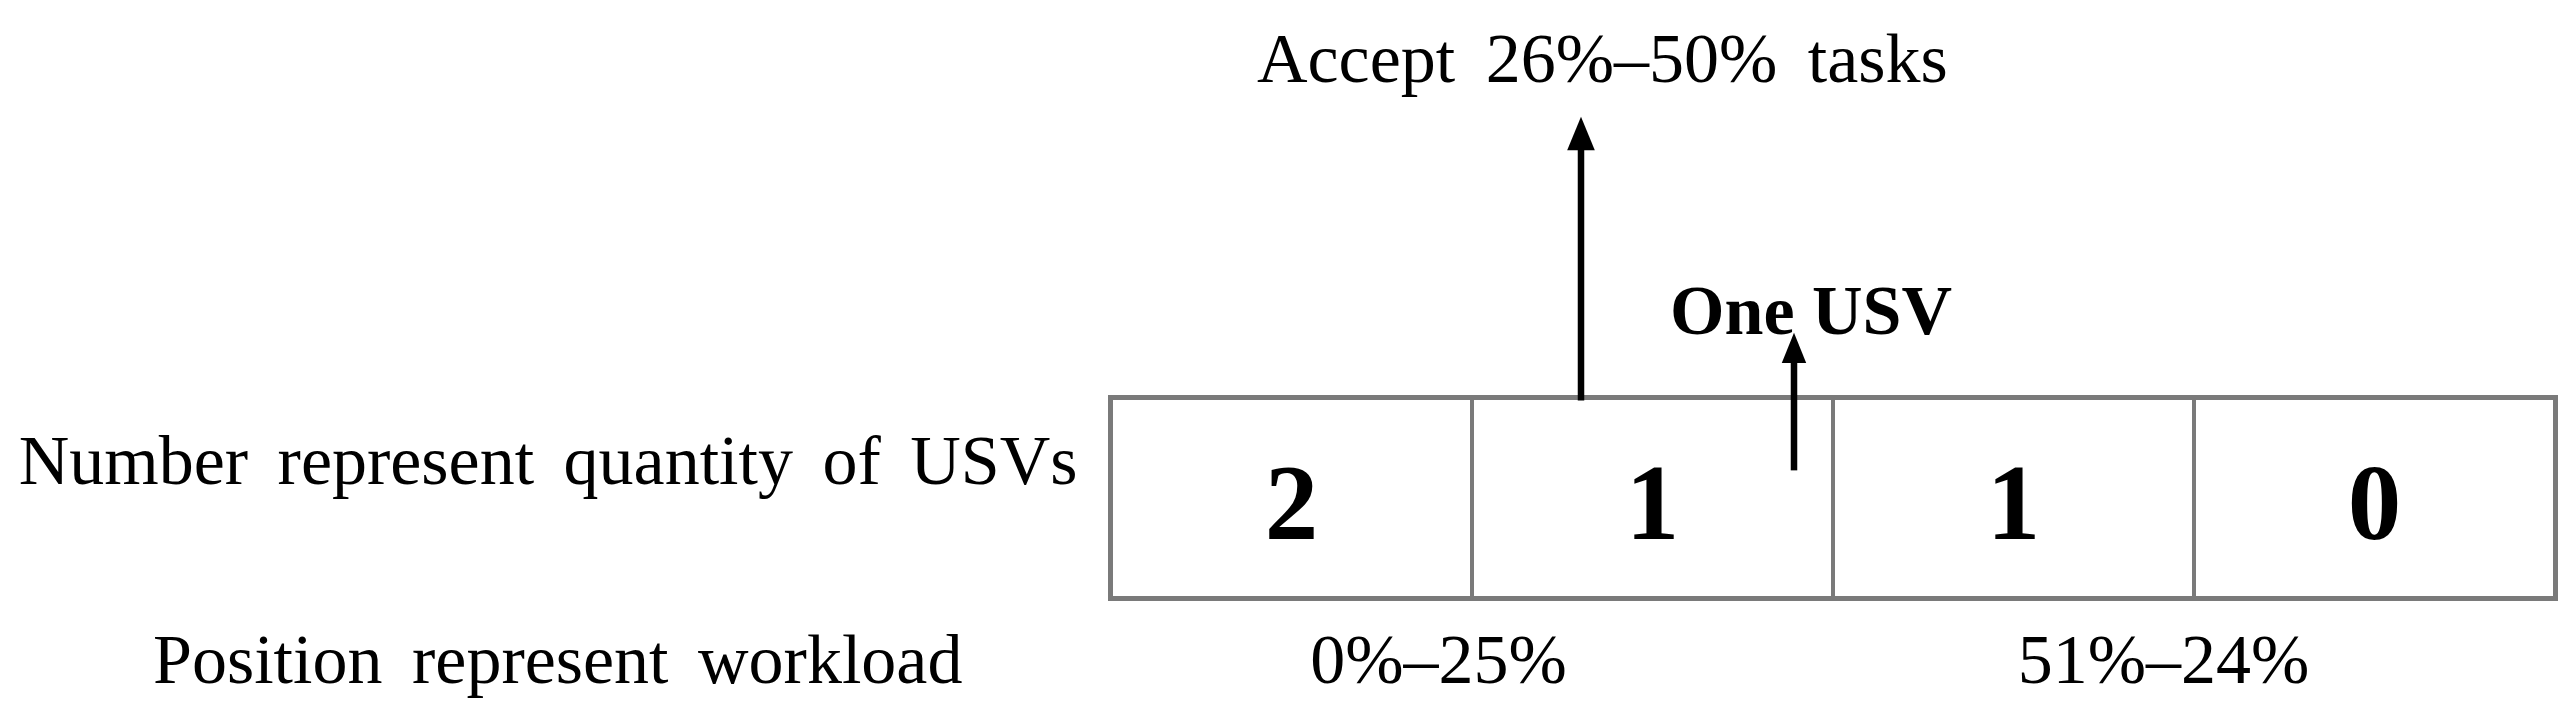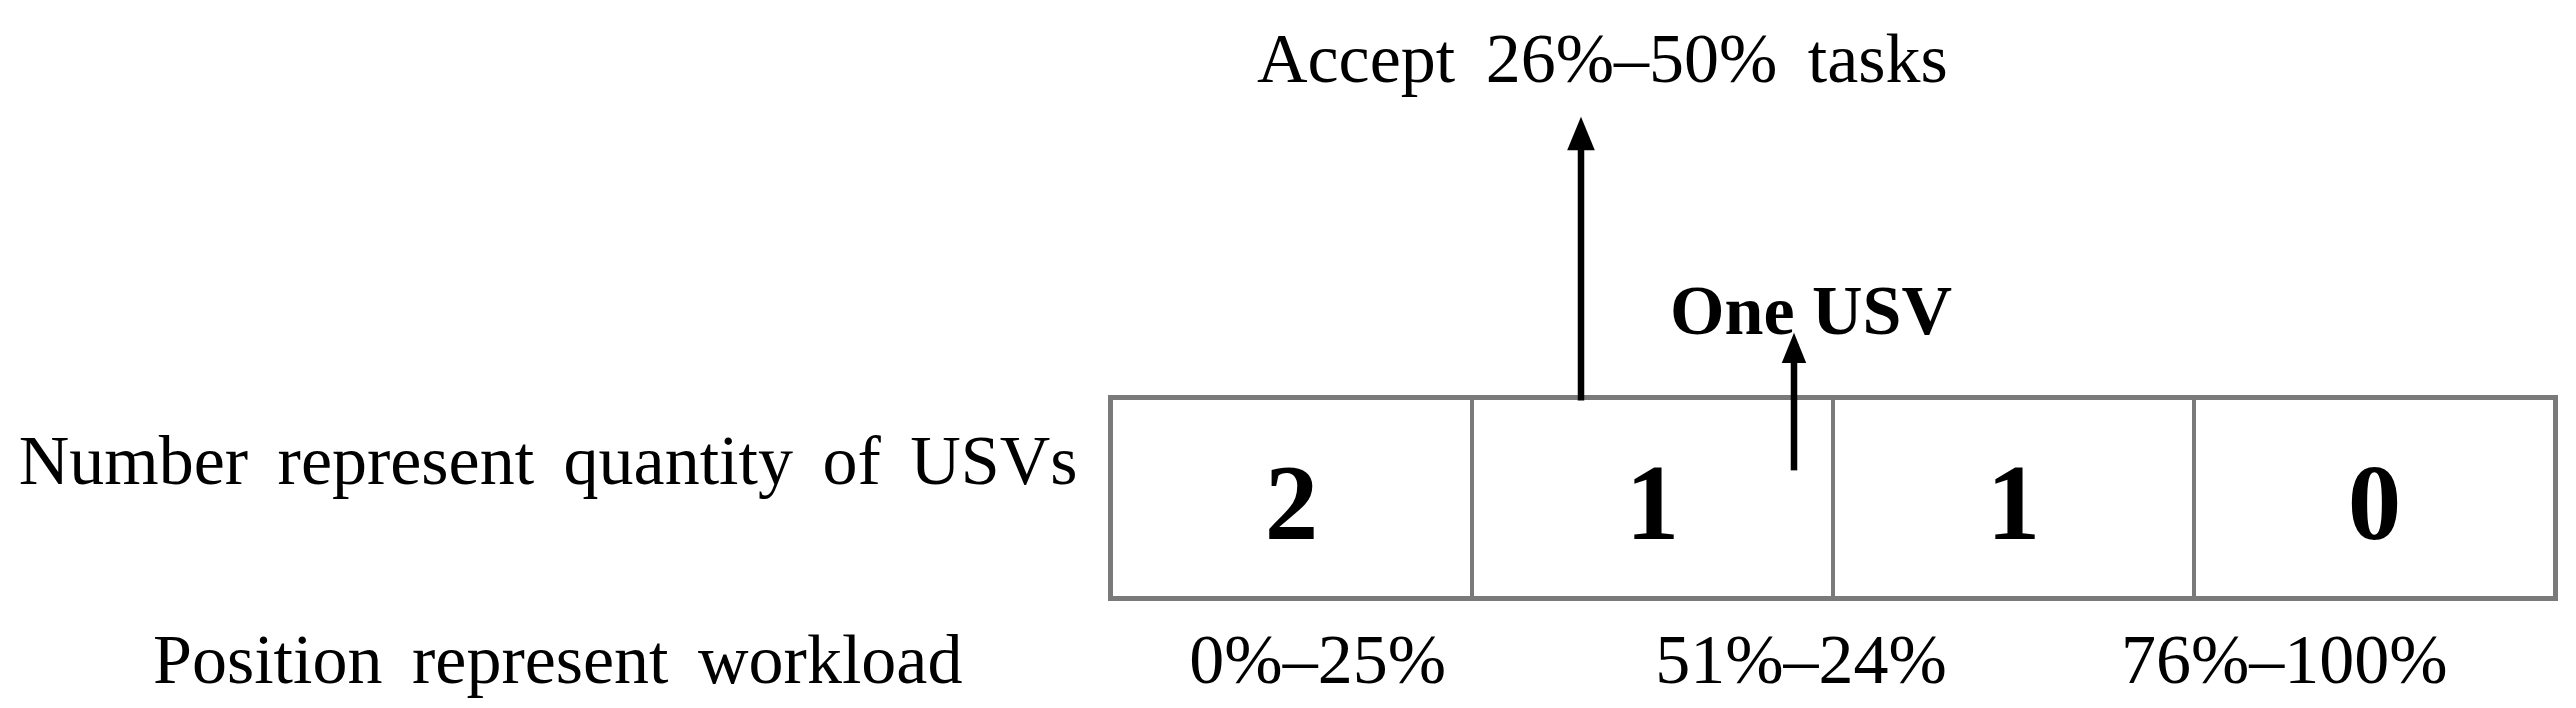--- a/index.html
+++ b/index.html
@@ -115,17 +115,16 @@
       <span class="usv-count">1</span>
     </div>
     <div class="usv-cell">
       <span class="usv-count">0</span>
     </div>
   </div>
 
   <div class="workload-row">
     <div class="workload-label">0%–25%</div>
     <div class="workload-label">51%–24%</div>
-    <div class="workload-label">76%–100%</div>
   </div>
 
 </div>
 
 
 </body></html>

